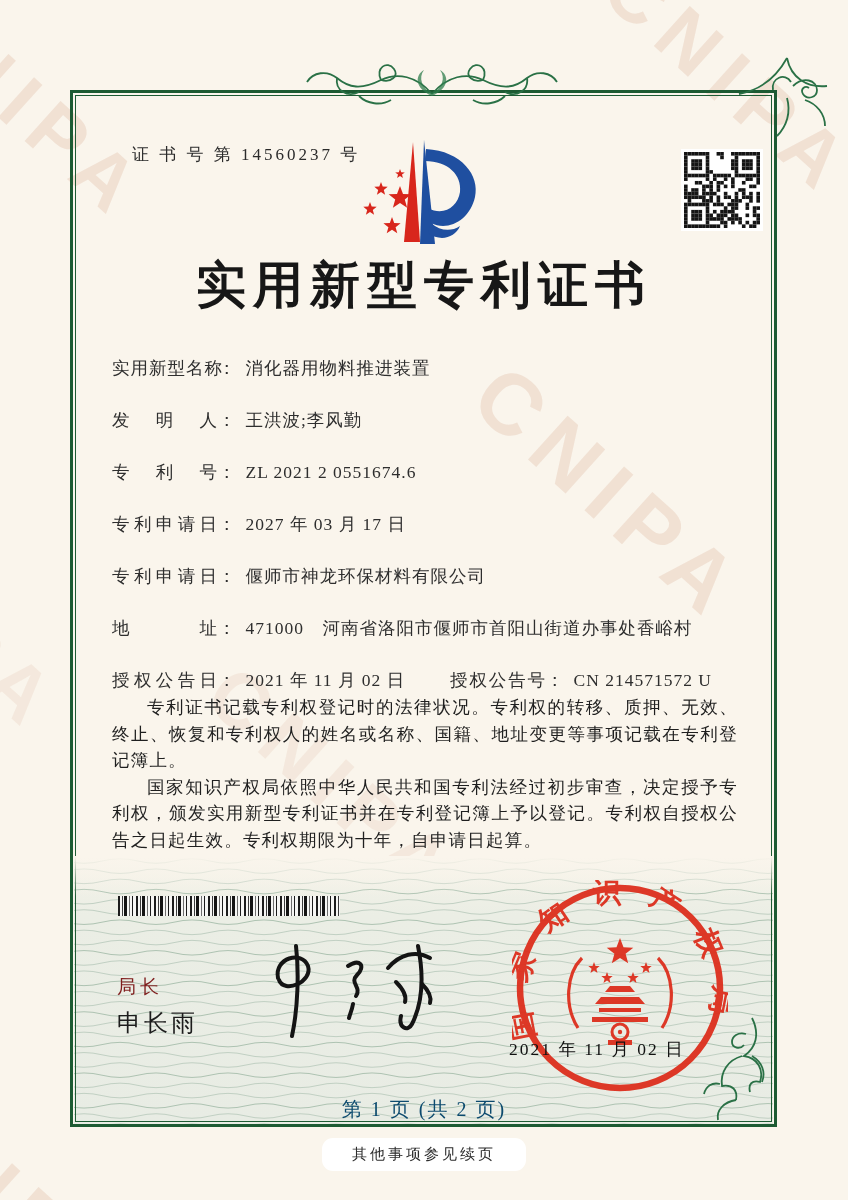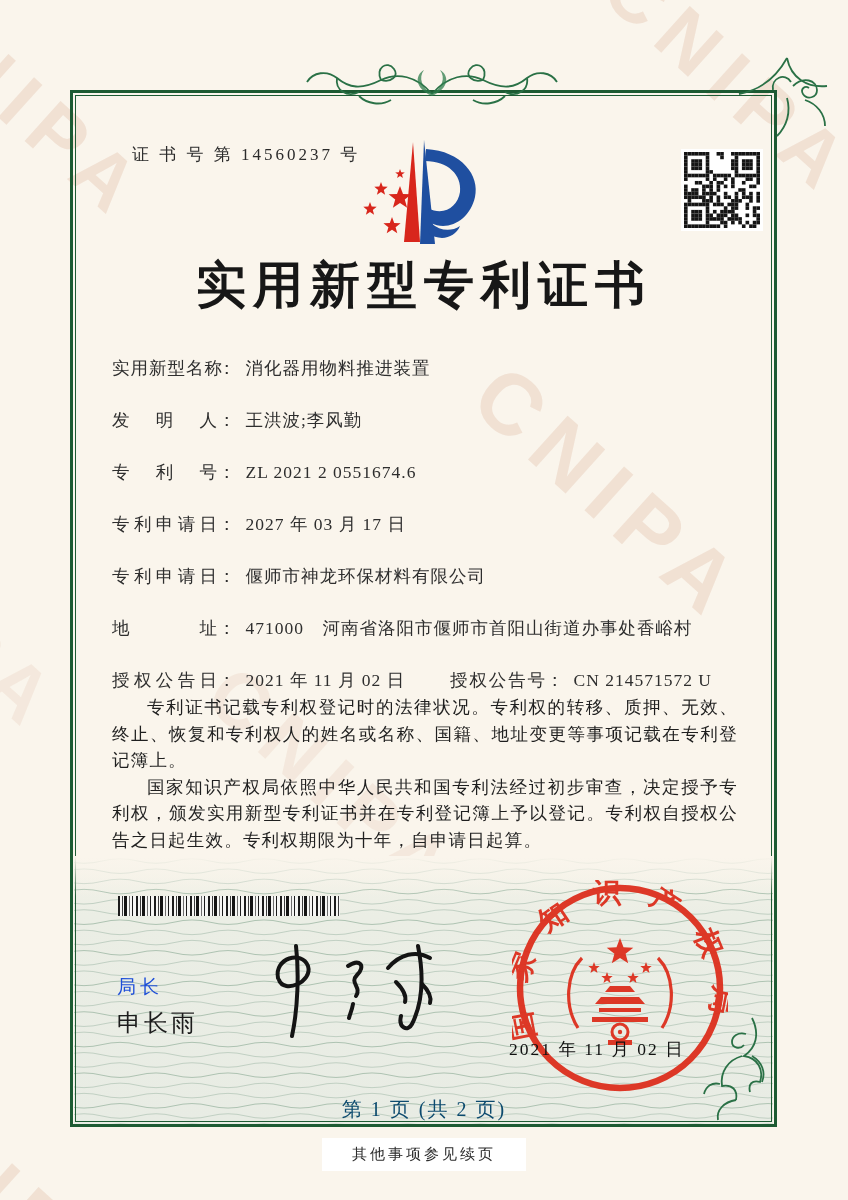--- a/index.html
+++ b/index.html
@@ -46,32 +46,32 @@
       background:linear-gradient(180deg,#f6f3e9 0%,#ebeee5 22%,#e8ece4 100%);}
   .waves-fade{position:absolute;left:74px;top:856px;width:699px;height:40px;z-index:2;
       background:linear-gradient(180deg,#faf5ec 0%,rgba(250,245,236,0) 100%);}
 
   .barcode{position:absolute;left:118px;top:896px;width:222px;height:20px;z-index:4;
       background:repeating-linear-gradient(90deg,
         #1c1c1c 0 2px,#f6f6f4 2px 4px,#3c3c3c 4px 5px,#f6f6f4 5px 6px,
         #141414 6px 9px,#f6f6f4 9px 11px,#6e6e6e 11px 12px,#f6f6f4 12px 14px,
         #1c1c1c 14px 15px,#f6f6f4 15px 18px);}
 
-  .chief-title{position:absolute;left:117px;top:974px;font-size:19px;letter-spacing:4px;color:#1d4ed8;z-index:4;}
+  .chief-title{position:absolute;left:117px;top:974px;font-size:19px;letter-spacing:4px;color:#7f1d1d;z-index:4;}
   .chief-name{position:absolute;left:117px;top:1007px;font-size:24px;letter-spacing:3px;color:#1c1c1c;z-index:4;}
   .signature{position:absolute;left:252px;top:938px;width:195px;height:105px;z-index:4;}
 
   .seal{position:absolute;left:512px;top:880px;width:216px;height:216px;z-index:5;opacity:.95;}
   .seal-date{position:absolute;left:509px;top:1037px;width:235px;font-size:17.5px;letter-spacing:2px;
              color:#111;z-index:6;white-space:nowrap;}
 
   .pageno{position:absolute;left:0;right:0;top:1096px;text-align:center;font-size:20px;
           letter-spacing:2px;color:#0c4a6e;z-index:4;}
   .contnote{position:absolute;left:50%;transform:translateX(-50%);top:1138px;background:#ffffff;
-          padding:7px 30px;font-size:15px;letter-spacing:3px;color:#2b2b2b;z-index:4;white-space:nowrap;}
+          padding:7px 30px;font-size:15px;letter-spacing:3px;color:#2b2b2b;z-index:4;white-space:nowrap;border-radius:11px;}
 </style>
 </head>
 <body>
 
 <div class="wm" style="left:-62px;top:-34px;">CNIPA</div>
 <div class="wm" style="left:646px;top:-58px;">CNIPA</div>
 <div class="wm" style="left:520px;top:346px;font-size:86px;">CNIPA</div>
 <div class="wm light" style="left:250px;top:648px;">CNIPA</div>
 <div class="wm light" style="left:-148px;top:478px;">CNIPA</div>
 <div class="wm" style="left:-84px;top:1052px;">CNIPA</div>

